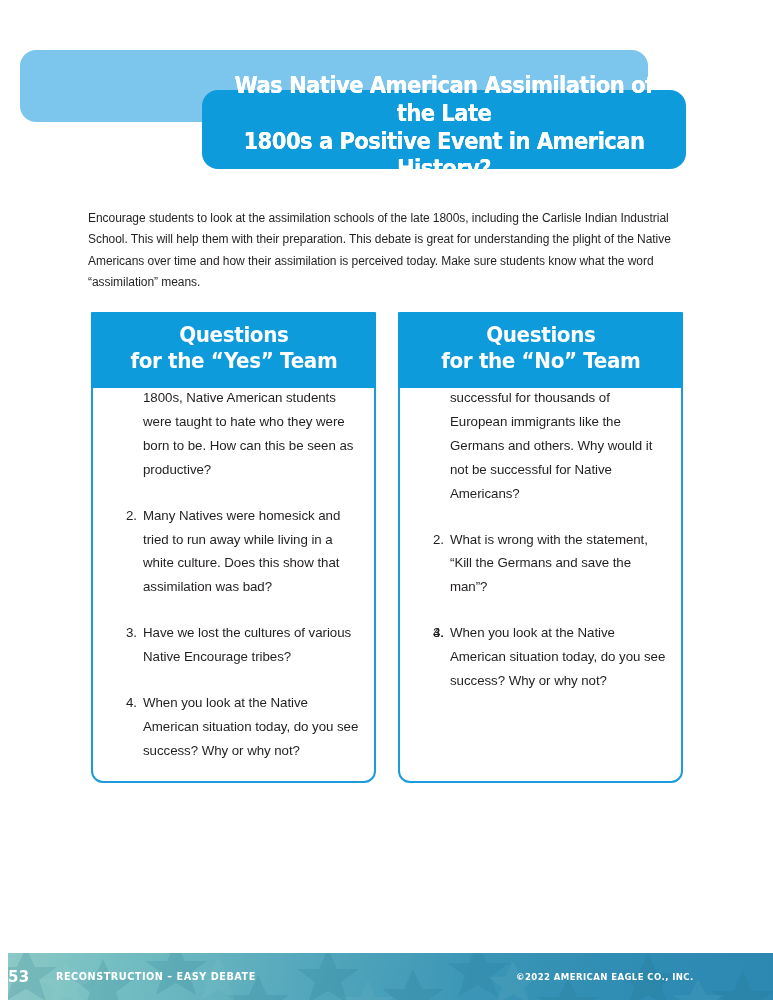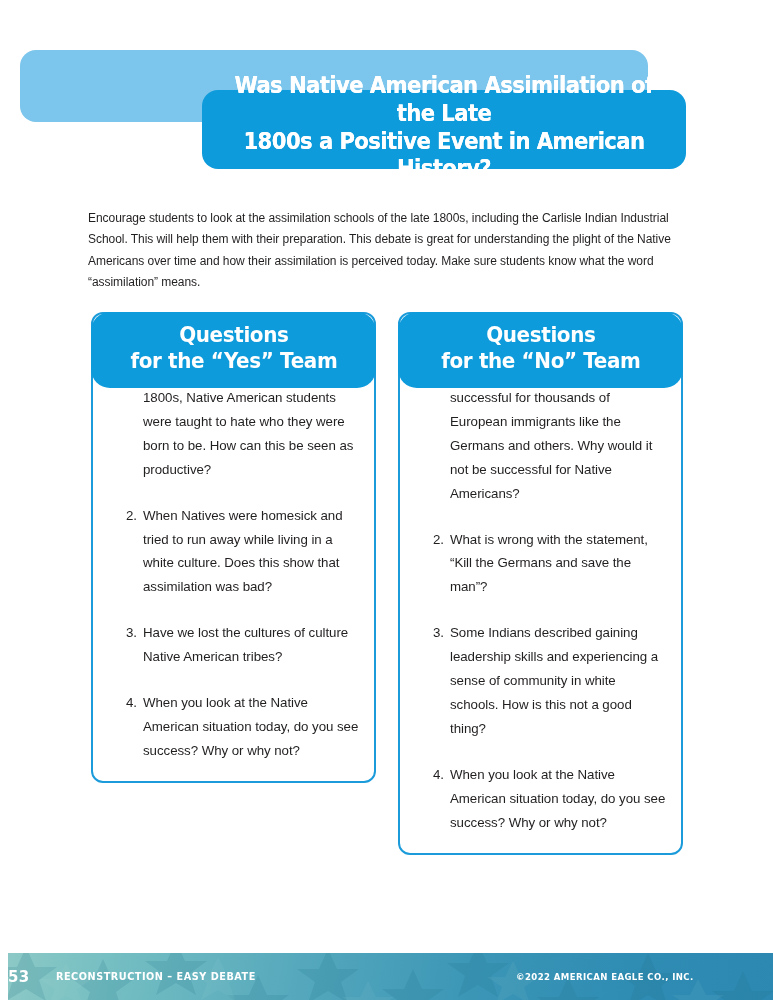--- a/index.html
+++ b/index.html
@@ -100,21 +100,21 @@
     min-height: 471px;
     padding: 48px 14px 18px 8px;
   }
   .card-header {
     position: absolute;
     left: 0;
     top: 0;
     width: 285px;
     height: 76px;
     background: #0E9BDB;
-    border-radius: 19px;
+    border-radius: 1px;
     display: flex;
     align-items: center;
     justify-content: center;
     box-sizing: border-box;
     z-index: 2;
   }
   .card-header-text {
     color: #ffffff;
     font-family: "DejaVu Sans", sans-serif;
     font-weight: bold;
@@ -239,25 +239,25 @@
 
     <div class="card">
       <div class="card-body">
         <ol class="q-list">
           <li class="q-item">
             <span class="q-num">1.</span>
             <span>In assimilation schools of the late 1800s, Native American students were taught to hate who they were born to be. How can this be seen as productive?</span>
           </li>
           <li class="q-item">
             <span class="q-num">2.</span>
-            <span>When Natives were homesick and tried to run away while living in a white culture. Does this show that assimilation was bad?</span>
+            <span>Many Natives were homesick and tried to run away while living in a white culture. Does this show that assimilation was bad?</span>
           </li>
           <li class="q-item">
             <span class="q-num">3.</span>
-            <span>Have we lost the cultures of culture Native American tribes?</span>
+            <span>Have we lost the cultures of various Native Encourage tribes?</span>
           </li>
           <li class="q-item">
             <span class="q-num">4.</span>
             <span>When you look at the Native American situation today, do you see success? Why or why not?</span>
           </li>
         </ol>
       </div>
       <div class="card-header">
         <div class="card-header-text">
           <span>Questions</span><br>
@@ -272,21 +272,20 @@
           <li class="q-item">
             <span class="q-num">1.</span>
             <span>Assimilation seemed to be successful for thousands of European immigrants like the Germans and others. Why would it not be successful for Native Americans?</span>
           </li>
           <li class="q-item">
             <span class="q-num">2.</span>
             <span>What is wrong with the statement, “Kill the Germans and save the man”?</span>
           </li>
           <li class="q-item">
             <span class="q-num">3.</span>
-            <span>Some Indians described gaining leadership skills and experiencing a sense of community in white schools. How is this not a good thing?</span>
           </li>
           <li class="q-item">
             <span class="q-num">4.</span>
             <span>When you look at the Native American situation today, do you see success? Why or why not?</span>
           </li>
         </ol>
       </div>
       <div class="card-header">
         <div class="card-header-text">
           <span>Questions</span><br>

